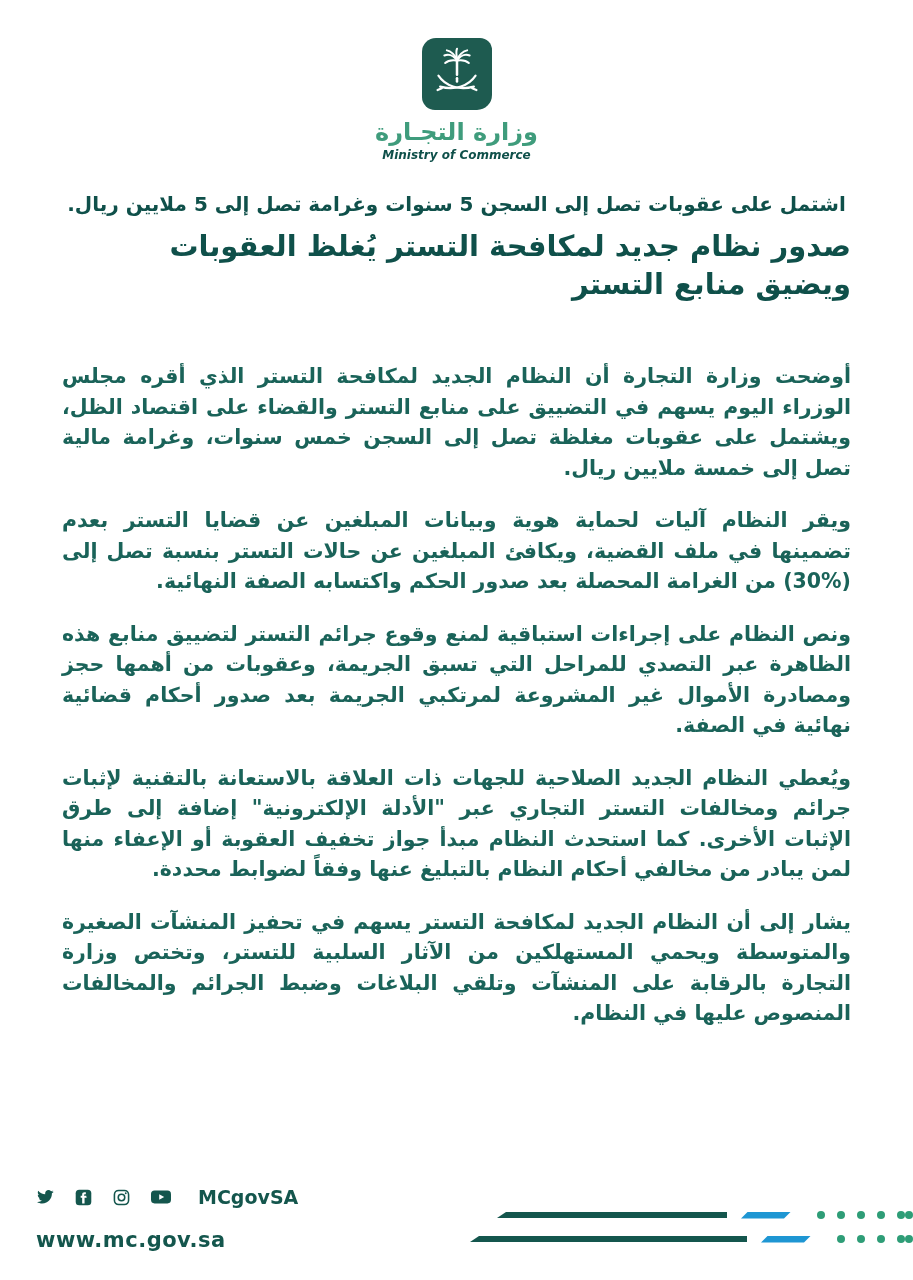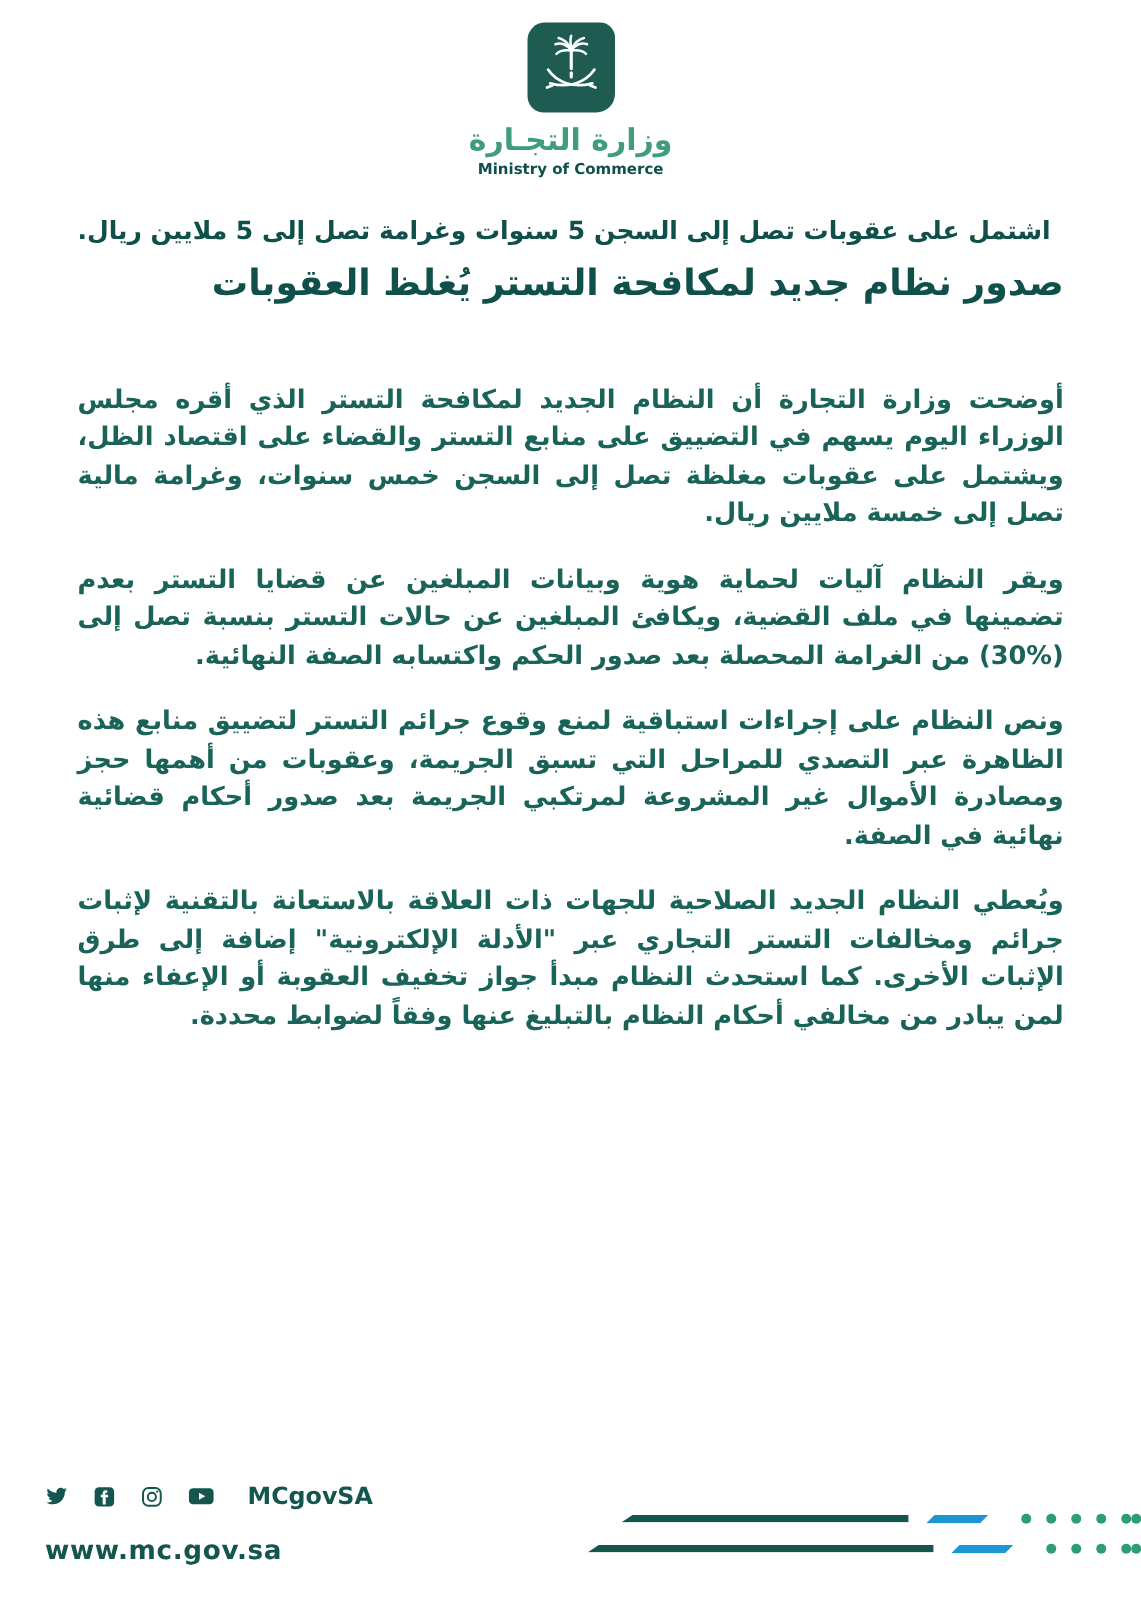--- a/index.html
+++ b/index.html
@@ -18,51 +18,52 @@
     background:var(--page_bg);
     font-family:"DejaVu Sans", sans-serif;
     direction:rtl;
     position:relative;
     overflow:hidden;
   }
   .page{width:913px;height:1280px;position:relative;}
 
   
   .header{
-    padding-top:18px;
+    padding-top:38px;
     display:flex;flex-direction:column;align-items:center;
   }
   .emblem-square{
     width:70px;height:72px;
     background:var(--logo_square);
     border-radius:14px 12px 15px 13px;
     display:flex;align-items:center;justify-content:center;
   }
   .logo-ar{
     margin-top:8px;
     color:var(--wordmark_green);
     font-size:24px;font-weight:700;
     letter-spacing:1px;
   }
   .logo-en{
     margin-top:2px;
     color:var(--brand_dark);
     font-size:12px;font-weight:700;
     direction:ltr;
+    font-style:italic;
   }
 
   
   .article{
     width:789px;margin:0 auto;
   }
   .kicker{
     margin-top:28px;
     color:var(--brand_dark);
     font-size:20px;font-weight:700;
-    text-align:left;
+    text-align:center;
     line-height:1.4;
   }
   .title{
     margin-top:10px;
     color:var(--brand_dark);
     font-size:29px;font-weight:700;
     text-align:right;
     line-height:1.3;
   }
   .body-copy{margin-top:58px;}
@@ -138,27 +139,28 @@
         <path d="M50 49 L55 51" stroke-width="2.6"></path>
         <path d="M14 49 L9 51" stroke-width="2.6"></path>
       </svg>
     </div>
     <div class="logo-ar">وزارة التجـارة</div>
     <div class="logo-en">Ministry of Commerce</div>
   </header>
 
   <main class="article">
     <p class="kicker">اشتمل على عقوبات تصل إلى السجن 5 سنوات وغرامة تصل إلى 5 ملايين ريال.</p>
-    <h1 class="title"><span>صدور نظام جديد لمكافحة التستر يُغلظ العقوبات</span><br></h1>
+    <h1 class="title"><span>صدور نظام جديد لمكافحة التستر يُغلظ العقوبات</span><br><span>ويضيق منابع التستر</span></h1>
 
     <div class="body-copy">
       <p>أوضحت وزارة التجارة أن النظام الجديد لمكافحة التستر الذي أقره مجلس الوزراء اليوم يسهم في التضييق على منابع التستر والقضاء على اقتصاد الظل، ويشتمل على عقوبات مغلظة تصل إلى السجن خمس سنوات، وغرامة مالية تصل إلى خمسة ملايين ريال.</p>
       <p>ويقر النظام آليات لحماية هوية وبيانات المبلغين عن قضايا التستر بعدم تضمينها في ملف القضية، ويكافئ المبلغين عن حالات التستر بنسبة تصل إلى (%30) من الغرامة المحصلة بعد صدور الحكم واكتسابه الصفة النهائية.</p>
       <p>ونص النظام على إجراءات استباقية لمنع وقوع جرائم التستر لتضييق منابع هذه الظاهرة عبر التصدي للمراحل التي تسبق الجريمة، وعقوبات من أهمها حجز ومصادرة الأموال غير المشروعة لمرتكبي الجريمة بعد صدور أحكام قضائية نهائية في الصفة.</p>
       <p>ويُعطي النظام الجديد الصلاحية للجهات ذات العلاقة بالاستعانة بالتقنية لإثبات جرائم ومخالفات التستر التجاري عبر "الأدلة الإلكترونية" إضافة إلى طرق الإثبات الأخرى. كما استحدث النظام مبدأ جواز تخفيف العقوبة أو الإعفاء منها لمن يبادر من مخالفي أحكام النظام بالتبليغ عنها وفقاً لضوابط محددة.</p>
+      <p>يشار إلى أن النظام الجديد لمكافحة التستر يسهم في تحفيز المنشآت الصغيرة والمتوسطة ويحمي المستهلكين من الآثار السلبية للتستر، وتختص وزارة التجارة بالرقابة على المنشآت وتلقي البلاغات وضبط الجرائم والمخالفات المنصوص عليها في النظام.</p>
     </div>
   </main>
 
   <footer class="footer">
     <div class="social-row">
       <span>
         <svg width="18" height="18" viewBox="0 0 24 24" fill="#14564d">
           <path d="M23.6 4.9c-.8.4-1.7.6-2.6.8.9-.6 1.6-1.5 2-2.5-.9.5-1.9.9-2.9 1.1-.9-.9-2.1-1.5-3.4-1.5-2.5 0-4.5 2-4.5 4.5 0 .4 0 .7.1 1-3.7-.2-7.1-2-9.3-4.7-.4.7-.6 1.5-.6 2.3 0 1.6.8 2.9 2 3.7-.7 0-1.4-.2-2-.5v.1c0 2.2 1.6 4 3.6 4.4-.4.1-.8.2-1.2.2-.3 0-.6 0-.9-.1.6 1.8 2.3 3.1 4.2 3.1-1.5 1.2-3.5 1.9-5.6 1.9-.4 0-.7 0-1.1-.1 2 1.3 4.4 2 6.9 2 8.3 0 12.9-6.9 12.9-12.9v-.6c.9-.6 1.7-1.4 2.4-2.2z"></path>
         </svg>
       </span>

